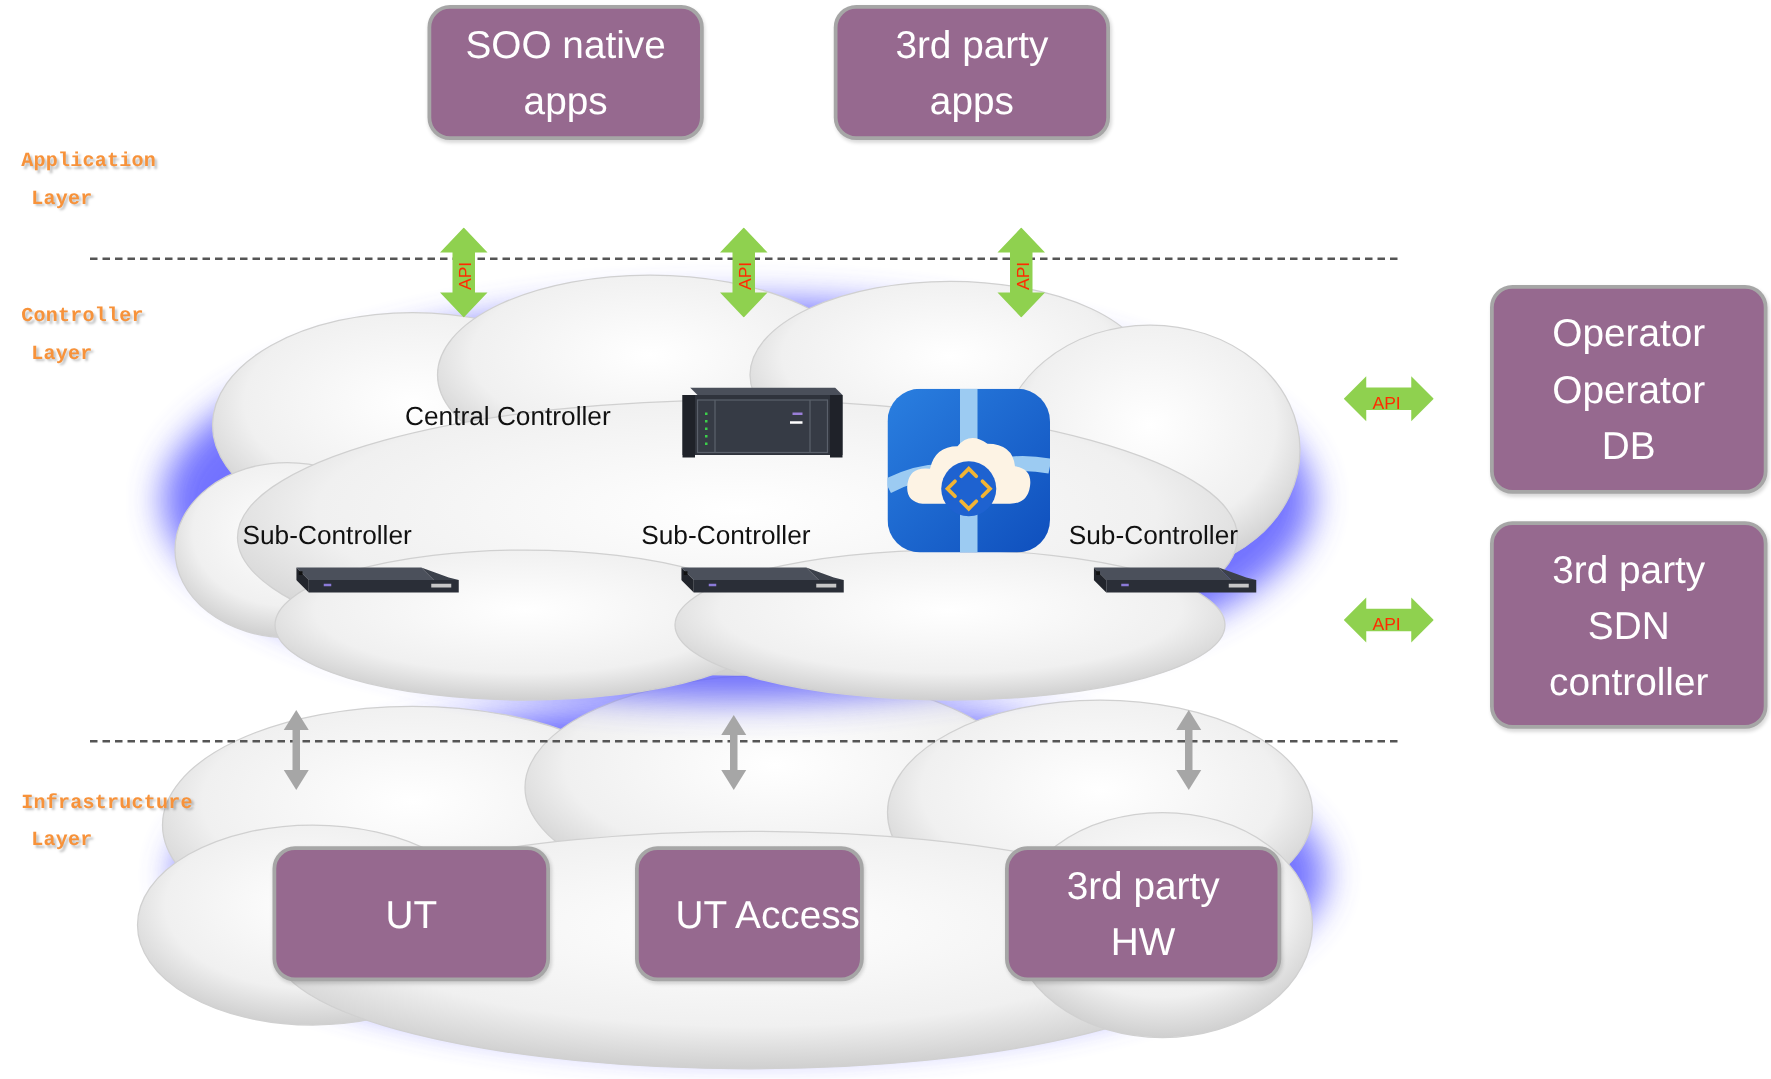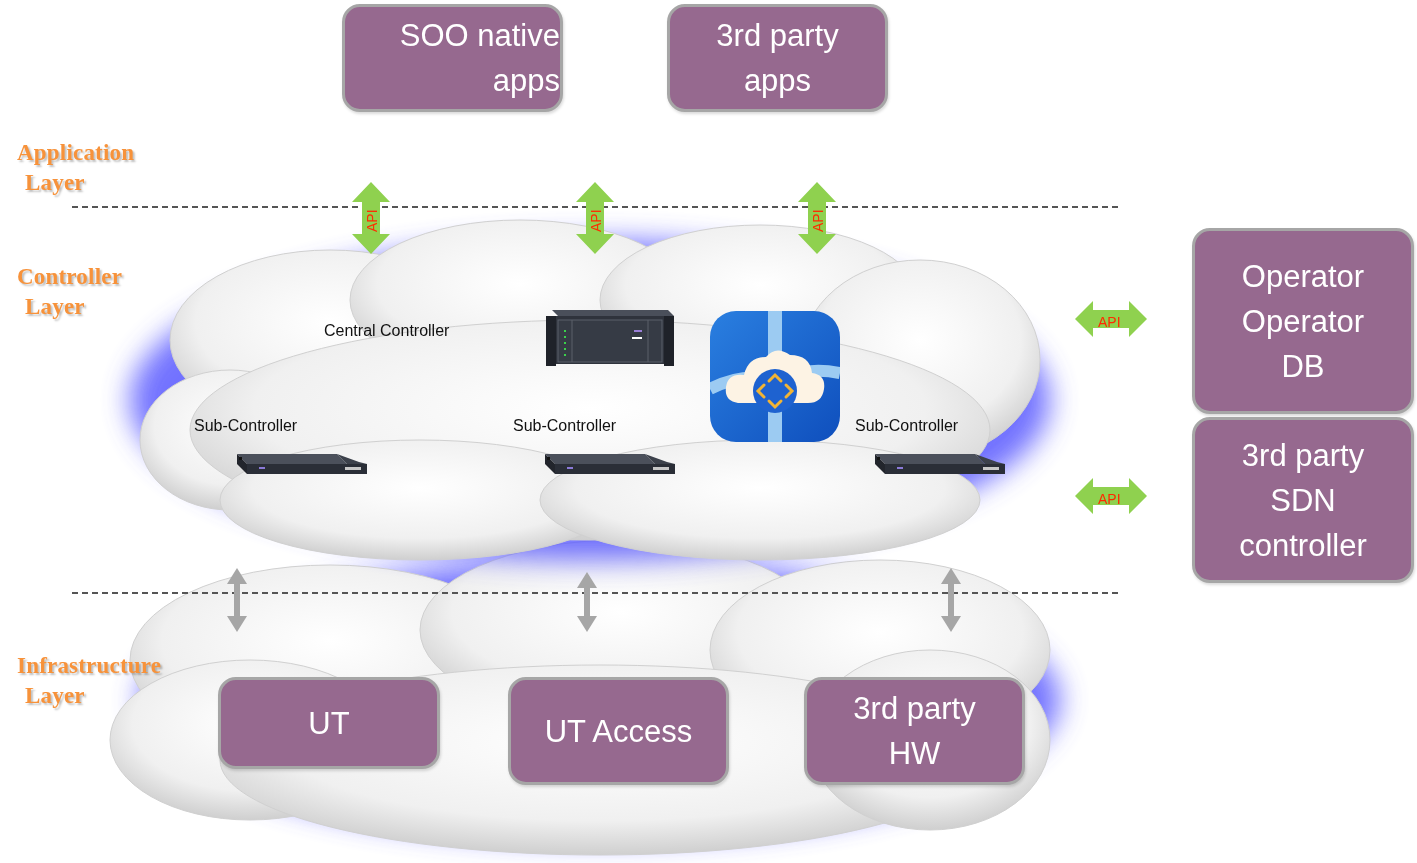--- a/index.html
+++ b/index.html
@@ -7,27 +7,26 @@
     width: 1417px; height: 863px; position: relative; overflow: hidden;
     background: #ffffff;
     font-family: "Liberation Sans", sans-serif;
   }
   .abs { position: absolute; }
 
   
   .layer-label {
     position: absolute;
     color: #f7923a;
-    font-family: Liberation Serif, serif;
+    font-family: Liberation Mono, monospace;
     font-weight: bold;
-    font-size: 23px;
+    font-size: 16px;
     line-height: 30px;
     text-shadow: 2px 2px 2px rgba(0,0,0,0.25);
     letter-spacing: 0.2px;
-    margin-top: 24px;
   }
   .layer-label span { display: block; }
   .layer-label span.l2 { padding-left: 8px; }
 
   
   .dash {
     position: absolute; height: 0;
     border-top: 2px dashed #555;
   }
 
@@ -47,21 +46,21 @@
     box-shadow: 1px 2px 3px rgba(0,0,0,0.15);
   }
   .pbox span { display: block; }
 
   
   #clouds { position: absolute; left: 0; top: 0; }
 
   .device-label {
     position: absolute;
     font-family: "Liberation Sans", sans-serif;
-    font-size: 16px;
+    font-size: 21px;
     color: #111;
     white-space: nowrap;
   }
 
   .api-text {
     font-family: "Liberation Sans", sans-serif;
     font-size: 14px;
     fill: #ff2a00;
   }
 </style>
@@ -125,21 +124,21 @@
 </div>
 <div class="layer-label" style="left:17px; top:238px;">
   <span>Controller</span>
   <span class="l2">Layer</span>
 </div>
 <div class="layer-label" style="left:17px; top:627px;">
   <span>Infrastructure</span>
   <span class="l2">Layer</span>
 </div>
 
-<div class="pbox" style="left:342px; top:4px; width:221px; height:108px;align-items:flex-end;">
+<div class="pbox" style="left:342px; top:4px; width:221px; height:108px;">
   <span>SOO native</span>
   <span>apps</span>
 </div>
 <div class="pbox" style="left:667px; top:4px; width:221px; height:108px;">
   <span>3rd party</span>
   <span>apps</span>
 </div>
 
 <svg class="abs" style="left:350px; top:182px;" width="42" height="72">
   <polygon points="21,0 40,20 30,20 30,52 40,52 21,72 2,52 12,52 12,20 2,20" fill="#8fd14f"></polygon>
@@ -156,21 +155,21 @@
 
 <svg class="abs" style="left:1075px; top:300px;" width="72" height="38">
   <polygon points="0,19 18,1 18,10 54,10 54,1 72,19 54,37 54,28 18,28 18,37" fill="#8fd14f"></polygon>
   <text class="api-text" x="23" y="27">API</text>
 </svg>
 <svg class="abs" style="left:1075px; top:477px;" width="72" height="38">
   <polygon points="0,19 18,1 18,10 54,10 54,1 72,19 54,37 54,28 18,28 18,37" fill="#8fd14f"></polygon>
   <text class="api-text" x="23" y="27">API</text>
 </svg>
 
-<div class="pbox" style="left:1192px; top:228px; width:222px; height:186px;">
+<div class="pbox" style="left:1192px; top:228px; width:222px; height:167px;">
   <span>Operator</span>
   <span>Operator</span>
   <span>DB</span>
 </div>
 <div class="pbox" style="left:1192px; top:417px; width:222px; height:166px;">
   <span>3rd party</span>
   <span>SDN</span>
   <span>controller</span>
 </div>
 
@@ -250,22 +249,22 @@
 <svg class="abs" style="left:225px; top:568px;" width="24" height="64">
   <polygon points="12,0 22,16 15,16 15,48 22,48 12,64 2,48 9,48 9,16 2,16" fill="#a6a6a6"></polygon>
 </svg>
 <svg class="abs" style="left:575px; top:572px;" width="24" height="60">
   <polygon points="12,0 22,16 15,16 15,44 22,44 12,60 2,44 9,44 9,16 2,16" fill="#a6a6a6"></polygon>
 </svg>
 <svg class="abs" style="left:939px; top:568px;" width="24" height="64">
   <polygon points="12,0 22,16 15,16 15,48 22,48 12,64 2,48 9,48 9,16 2,16" fill="#a6a6a6"></polygon>
 </svg>
 
-<div class="pbox" style="left:218px; top:677px; width:222px; height:92px;">
+<div class="pbox" style="left:218px; top:677px; width:222px; height:108px;">
   <span>UT</span>
 </div>
-<div class="pbox" style="left:508px; top:677px; width:221px; height:108px;">
+<div class="pbox" style="left:508px; top:677px; width:183px; height:108px;align-items:flex-end;">
   <span>UT Access</span>
 </div>
 <div class="pbox" style="left:804px; top:677px; width:221px; height:108px;">
   <span>3rd party</span>
   <span>HW</span>
 </div>
 
 </body></html>

